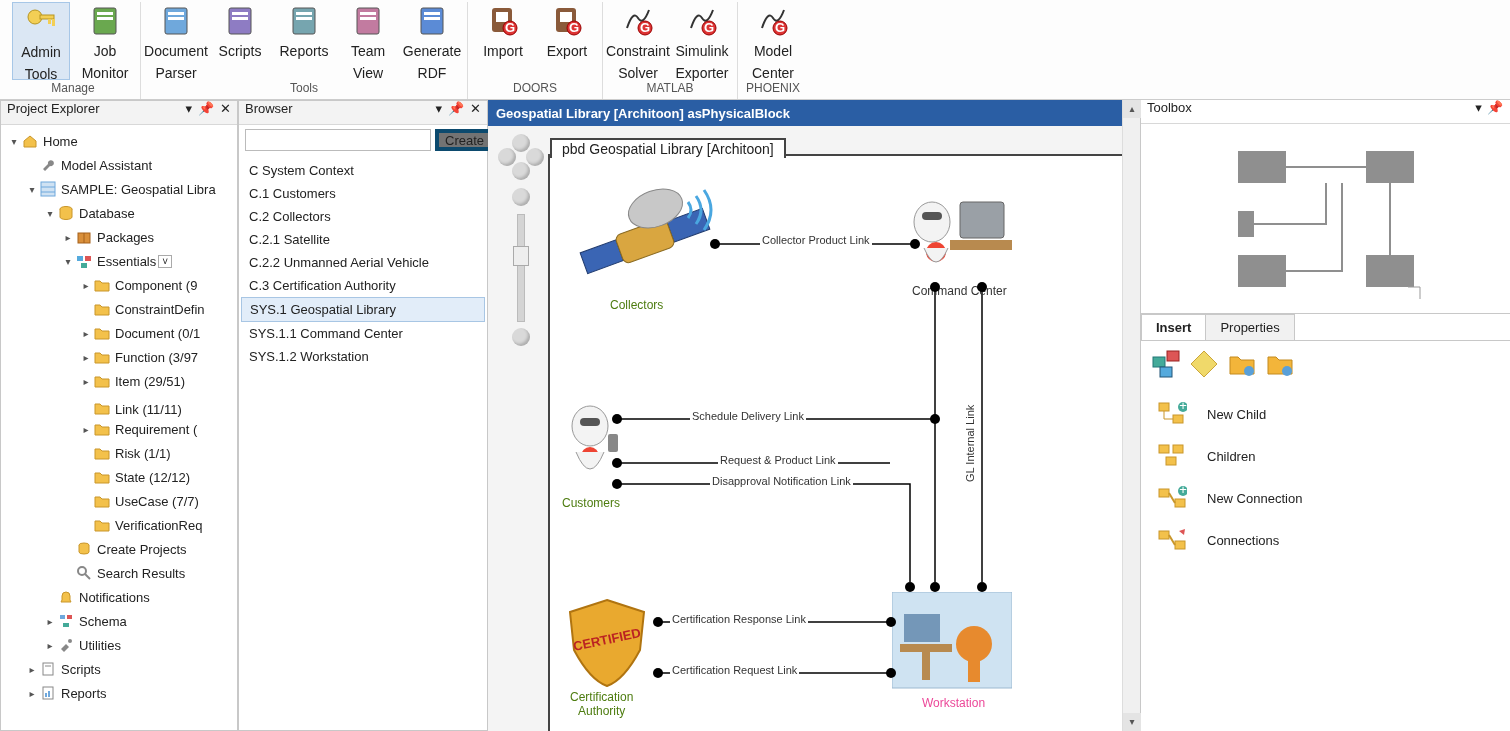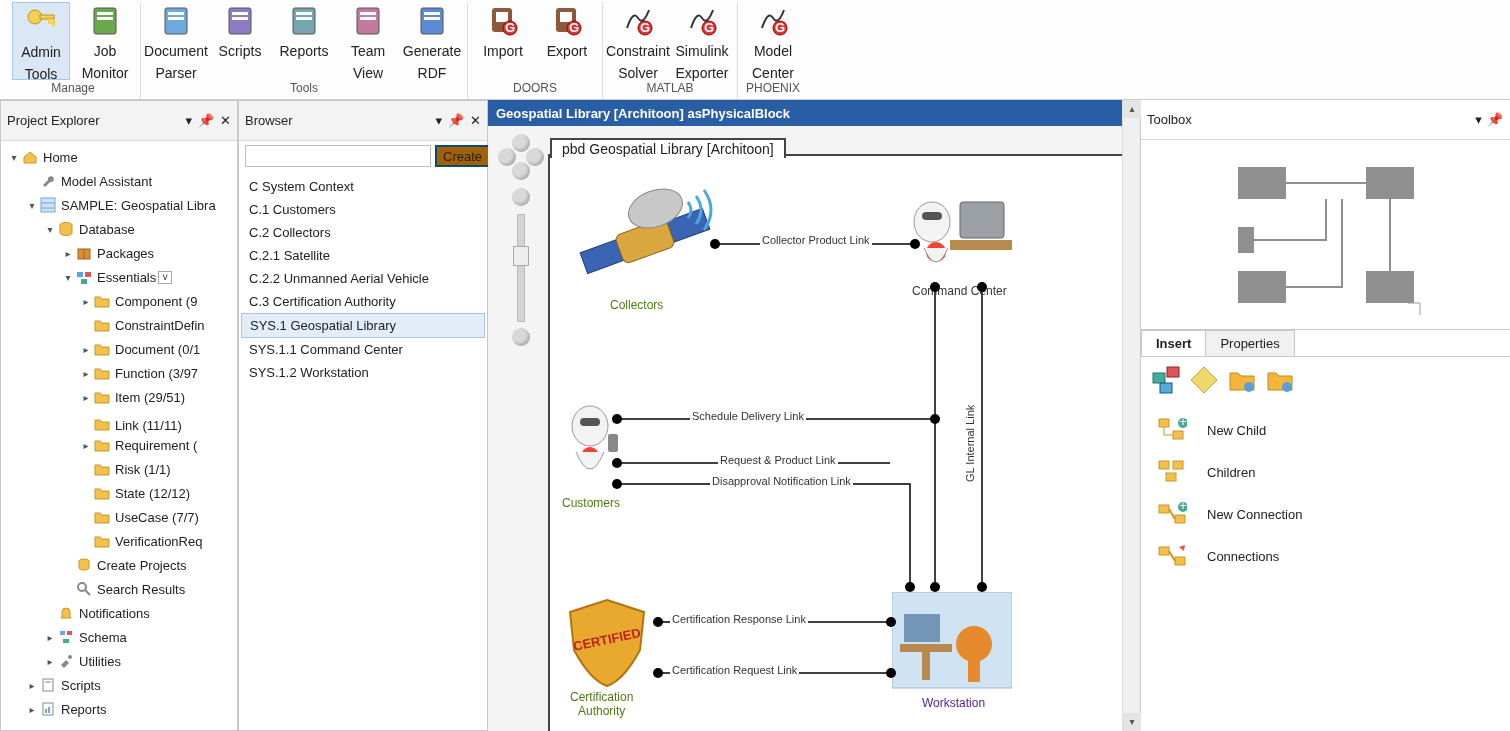--- a/index.html
+++ b/index.html
@@ -8,30 +8,30 @@
 .ribbon-group{display:flex;flex-direction:column;align-items:center;border-right:1px solid #ddd;padding:0 6px}
 .ribbon-group:last-child{border-right:none}
 .ribbon-row{display:flex;gap:6px}
 .ribbon-btn{display:flex;flex-direction:column;align-items:center;justify-content:flex-start;width:58px;height:78px;cursor:pointer;padding-top:2px}
 .ribbon-btn.sel{background:#dbe7f4;border:1px solid #a7c7e7}
 .ribbon-ico{width:34px;height:34px;margin-bottom:2px;display:flex;align-items:center;justify-content:center}
 .ribbon-lbl{font-size:14px;text-align:center;line-height:22px}
 .ribbon-grp-lbl{font-size:12px;color:#555;margin-top:auto;height:18px}
 .main{display:flex;height:631px}
 .panel{display:flex;flex-direction:column;border:1px solid #c8c8c8;background:#fff}
-.panel-hdr{height:40px;display:flex;align-items:center;padding:0 6px;background:#f3f3f3;border-bottom:1px solid #d8d8d8}
+.panel-hdr{height:24px;display:flex;align-items:flex-start;padding:0 6px;background:#f3f3f3;border-bottom:1px solid #d8d8d8}
 .panel-title{flex:1;font-size:13px}
 .panel-icos{display:flex;gap:6px;color:#555;font-size:11px}
 .panel-body{flex:1;overflow:auto;padding:4px 2px;font-size:13px}
 .tree-row{display:flex;align-items:center;height:24px;cursor:pointer;white-space:nowrap;overflow:hidden}
 .tw{width:14px;text-align:center;color:#555;font-size:10px;flex:none}
 .ico{width:18px;height:18px;margin-right:4px;flex:none;display:inline-flex;align-items:center;justify-content:center}
 .browser-search{display:flex;padding:4px 6px;gap:4px}
 .browser-search input{flex:1;border:1px solid #bbb;height:22px;padding:0 4px}
-.browser-search button{border:2px solid #0c4a6e;background:#a16207;height:22px;padding:0 6px;cursor:pointer}
+.browser-search button{border:4px solid #0c4a6e;background:#737373;height:22px;padding:0 6px;cursor:pointer}
 .browser-list .item{padding:4px 8px;cursor:pointer}
 .browser-list .item.sel{background:#e2edf9;border:1px solid #a8c6e4}
 .canvas-wrap{flex:1;display:flex;flex-direction:column}
 .canvas-hdr{height:26px;background:#2a5ea4;color:#fff;display:flex;align-items:center;padding:0 8px;font-weight:600}
 .canvas-hdr span{color:#fff}
 .canvas{flex:1;background:#f4f4f4;position:relative;overflow:hidden}
 .navballs{position:absolute;left:10px;top:8px}
 .navballs .b{width:18px;height:18px;border-radius:50%;background:#d9d9d9;box-shadow:inset -2px -2px 3px rgba(0,0,0,.2);position:absolute}
 .sheet{position:absolute;left:60px;top:28px;width:1000px;height:580px;background:#fff;border:2px solid #444}
 .sheet-tab{position:absolute;left:0;top:-18px;background:#fff;border:2px solid #444;border-bottom:none;padding:1px 10px;font-size:14px}
@@ -564,21 +564,21 @@
         <div class="dot" style="left:103px;top:512px"></div>
 
         <svg width="120" height="110" style="position:absolute;left:342px;top:436px">
           <rect x="0" y="0" width="120" height="96" fill="#cfe3f2" stroke="#9cb9d1"></rect>
           <rect x="12" y="22" width="36" height="28" fill="#7497b8"></rect>
           <rect x="8" y="52" width="52" height="8" fill="#b88a4f"></rect>
           <rect x="30" y="60" width="8" height="28" fill="#b88a4f"></rect>
           <circle cx="82" cy="52" r="18" fill="#e78a2e"></circle>
           <rect x="76" y="68" width="12" height="22" fill="#e78a2e"></rect>
         </svg>
-        <div class="node-lbl" style="left:372px;top:540px;color:#4c1d95">Workstation</div>
+        <div class="node-lbl" style="left:372px;top:540px;color:#ec4899">Workstation</div>
         <div class="dot" style="left:336px;top:461px"></div>
         <div class="dot" style="left:336px;top:512px"></div>
         <div class="dot" style="left:355px;top:426px"></div>
         <div class="dot" style="left:380px;top:426px"></div>
         <div class="dot" style="left:427px;top:426px"></div>
         <div class="link-lbl" style="left:120px;top:457px">Certification Response Link</div>
         <div class="link-lbl" style="left:120px;top:508px">Certification Request Link</div>
       </div>
     </div>
   </div>

